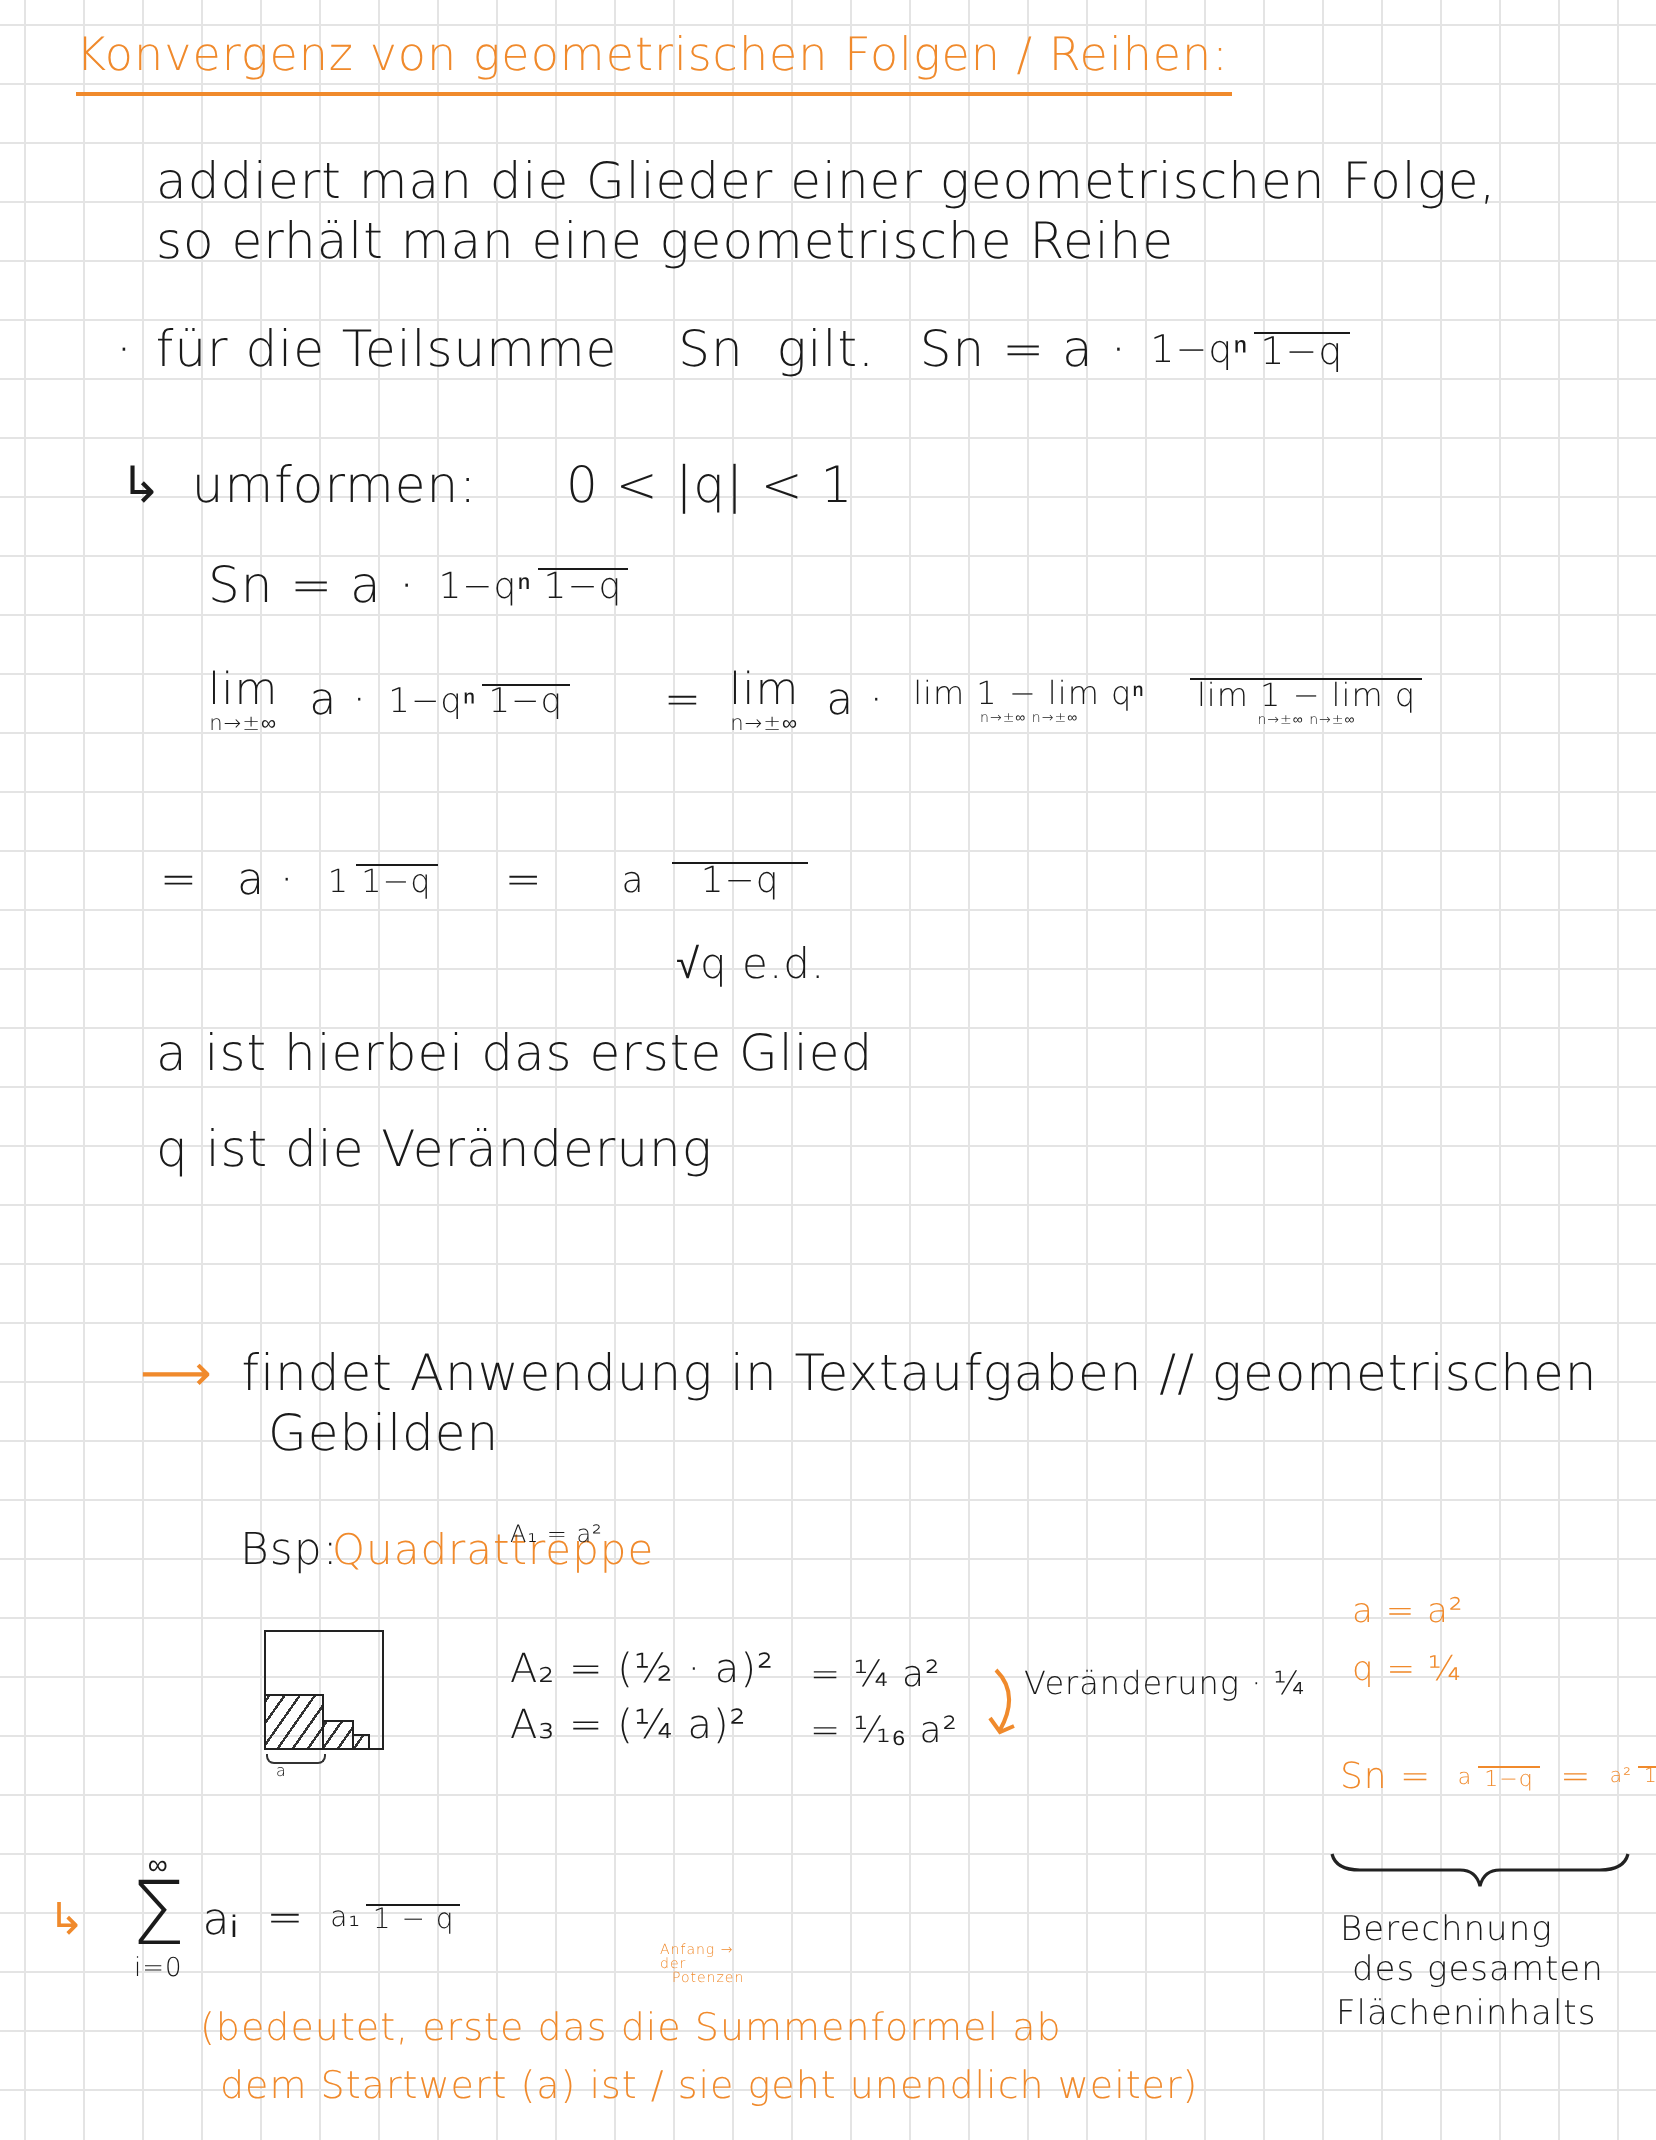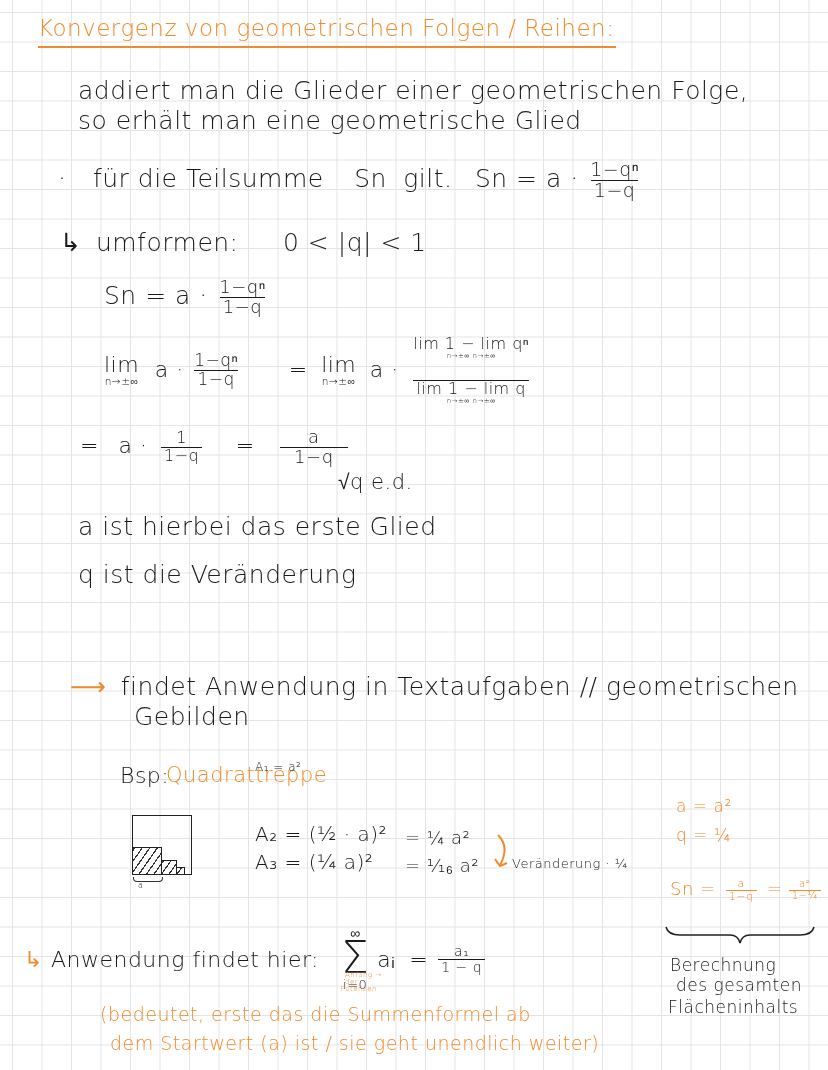--- a/index.html
+++ b/index.html
@@ -14,47 +14,47 @@
     font-family: "DejaVu Sans", sans-serif;
     color: #1a1a1a;
   }
   .abs { position: absolute; white-space: nowrap; }
   .hw { font-family: "DejaVu Sans", sans-serif; font-weight: 300; letter-spacing: 0.5px; }
   .orange { color: #f08a2c; }
   .title { font-size: 23px; color: #f08a2c; }
   .title-ul { position: absolute; height: 2px; background: #f08a2c; }
   .txt { font-size: 25px; }
   .txt-md { font-size: 22px; }
-  .frac { display: inline-flex; flex-direction: column; align-items: center; vertical-align: middle; line-height: 1.05; }
+  .frac { display: inline-flex; flex-direction: row; align-items: center; vertical-align: middle; line-height: 1.05; }
   .frac .num { padding: 0 3px; }
   .frac .den { border-top: 1.5px solid currentColor; padding: 0 3px; }
   .lim { display: inline-flex; flex-direction: column; align-items: center; vertical-align: middle; line-height: 0.95; }
   .lim .sub { font-size: 0.48em; }
   .sumsym { display: inline-flex; flex-direction: column; align-items: center; vertical-align: middle; line-height: 1; }
   .sumsym .big { font-size: 44px; line-height: 40px; }
   .sumsym .top { font-size: 14px; line-height: 10px; }
   .sumsym .bot { font-size: 13px; }
-  .note-small { font-size: 7px; color: #f08a2c; line-height: 7px; margin-left: 15px; }
+  .note-small { font-size: 7px; color: #f08a2c; line-height: 7px; }
   .box { position: absolute; border: 1.6px solid #222; box-sizing: border-box; }
   .hatch {
     background-image: repeating-linear-gradient(-55deg, transparent 0 5px, #333 5px 6.2px);
   }
 </style>
 </head>
 <body>
 
 <div class="abs hw title" style="left:38px; top:15px;">Konvergenz von geometrischen Folgen / Reihen:</div>
 <div class="title-ul" style="left:38px; top:46px; width:578px;"></div>
 
 <div class="abs hw txt" style="left:78px; top:76px;">addiert man die Glieder einer geometrischen Folge,</div>
-<div class="abs hw txt" style="left:78px; top:106px;">so erhält man eine geometrische Glied</div>
+<div class="abs hw txt" style="left:78px; top:106px;">so erhält man eine geometrische Reihe</div>
 
 <div class="abs hw txt" style="left:58px; top:160px;">
   <span>·</span>
-  <span style="margin-left:18px;">für die Teilsumme</span>
+  <span style="margin-left:3px;">für die Teilsumme</span>
   <span style="margin-left:22px;">Sn</span>
   <span style="margin-left:8px;">gilt.</span>
   <span style="margin-left:14px;">Sn = a ·</span>
   <span class="frac" style="font-size:19px;">
     <span class="num">1−qⁿ</span>
     <span class="den">1−q</span>
   </span>
 </div>
 
 <div class="abs hw txt" style="left:60px; top:228px;">
@@ -137,21 +137,21 @@
 
 <div class="abs hw" style="left:255px; top:760px; font-size:12px;">A₁ = a²</div>
 <div class="abs hw" style="left:255px; top:822px; font-size:20px;">A₂ = (½ · a)²</div>
 <div class="abs hw" style="left:405px; top:827px; font-size:18px;">=  ¼  a²</div>
 <div class="abs hw" style="left:255px; top:850px; font-size:20px;">A₃ = (¼  a)²</div>
 <div class="abs hw" style="left:405px; top:855px; font-size:18px;">=  ¹⁄₁₆  a²</div>
 <svg class="abs" style="left:494px; top:833px;" width="22" height="38" viewBox="0 0 22 38">
   <path d="M4 2 Q 16 14 6 32" stroke="#f08a2c" stroke-width="2" fill="none"></path>
   <path d="M1 26 L6 33 L13 30" stroke="#f08a2c" stroke-width="2" fill="none"></path>
 </svg>
-<div class="abs hw" style="left:512px; top:856px; font-size:13px;">Veränderung · ¼</div>
+<div class="abs hw" style="left:512px; top:832px; font-size:16px;">Veränderung · ¼</div>
 
 <div class="abs hw orange" style="left:676px; top:796px; font-size:17px;">a  =  a²</div>
 <div class="abs hw orange" style="left:676px; top:825px; font-size:17px;">q  =  ¼</div>
 <div class="abs hw orange" style="left:670px; top:878px; font-size:18px;">
   <span>Sn =</span>
   <span class="frac" style="font-size:11px; margin-left:4px;">
     <span class="num">a</span>
     <span class="den">1−q</span>
   </span>
   <span style="margin-left:4px;">=</span>
@@ -162,21 +162,20 @@
 </div>
 <svg class="abs" style="left:664px; top:925px;" width="152" height="22" viewBox="0 0 152 22">
   <path d="M2 2 Q 4 10 16 10 L 66 10 Q 74 10 76 18 Q 78 10 86 10 L 136 10 Q 148 10 150 2" stroke="#222" stroke-width="1.6" fill="none"></path>
 </svg>
 <div class="abs hw" style="left:670px; top:955px; font-size:17px;">Berechnung</div>
 <div class="abs hw" style="left:676px; top:975px; font-size:17px;">des gesamten</div>
 <div class="abs hw" style="left:668px; top:997px; font-size:17px;">Flächeninhalts</div>
 
 <div class="abs hw" style="left:24px; top:928px; font-size:22px; display:flex; align-items:center;">
   <span class="orange">↳</span>
-  <span style="margin-left:8px;">Anwendung findet hier:</span>
   <span class="sumsym" style="margin-left:22px;">
     <span class="top">∞</span>
     <span class="big">Σ</span>
     <span class="bot">i=0</span>
   </span>
   <span style="margin-left:8px;">aᵢ</span>
   <span style="margin-left:14px;">=</span>
   <span class="frac" style="font-size:14px; margin-left:10px;">
     <span class="num">a₁</span>
     <span class="den">1 − q</span>

